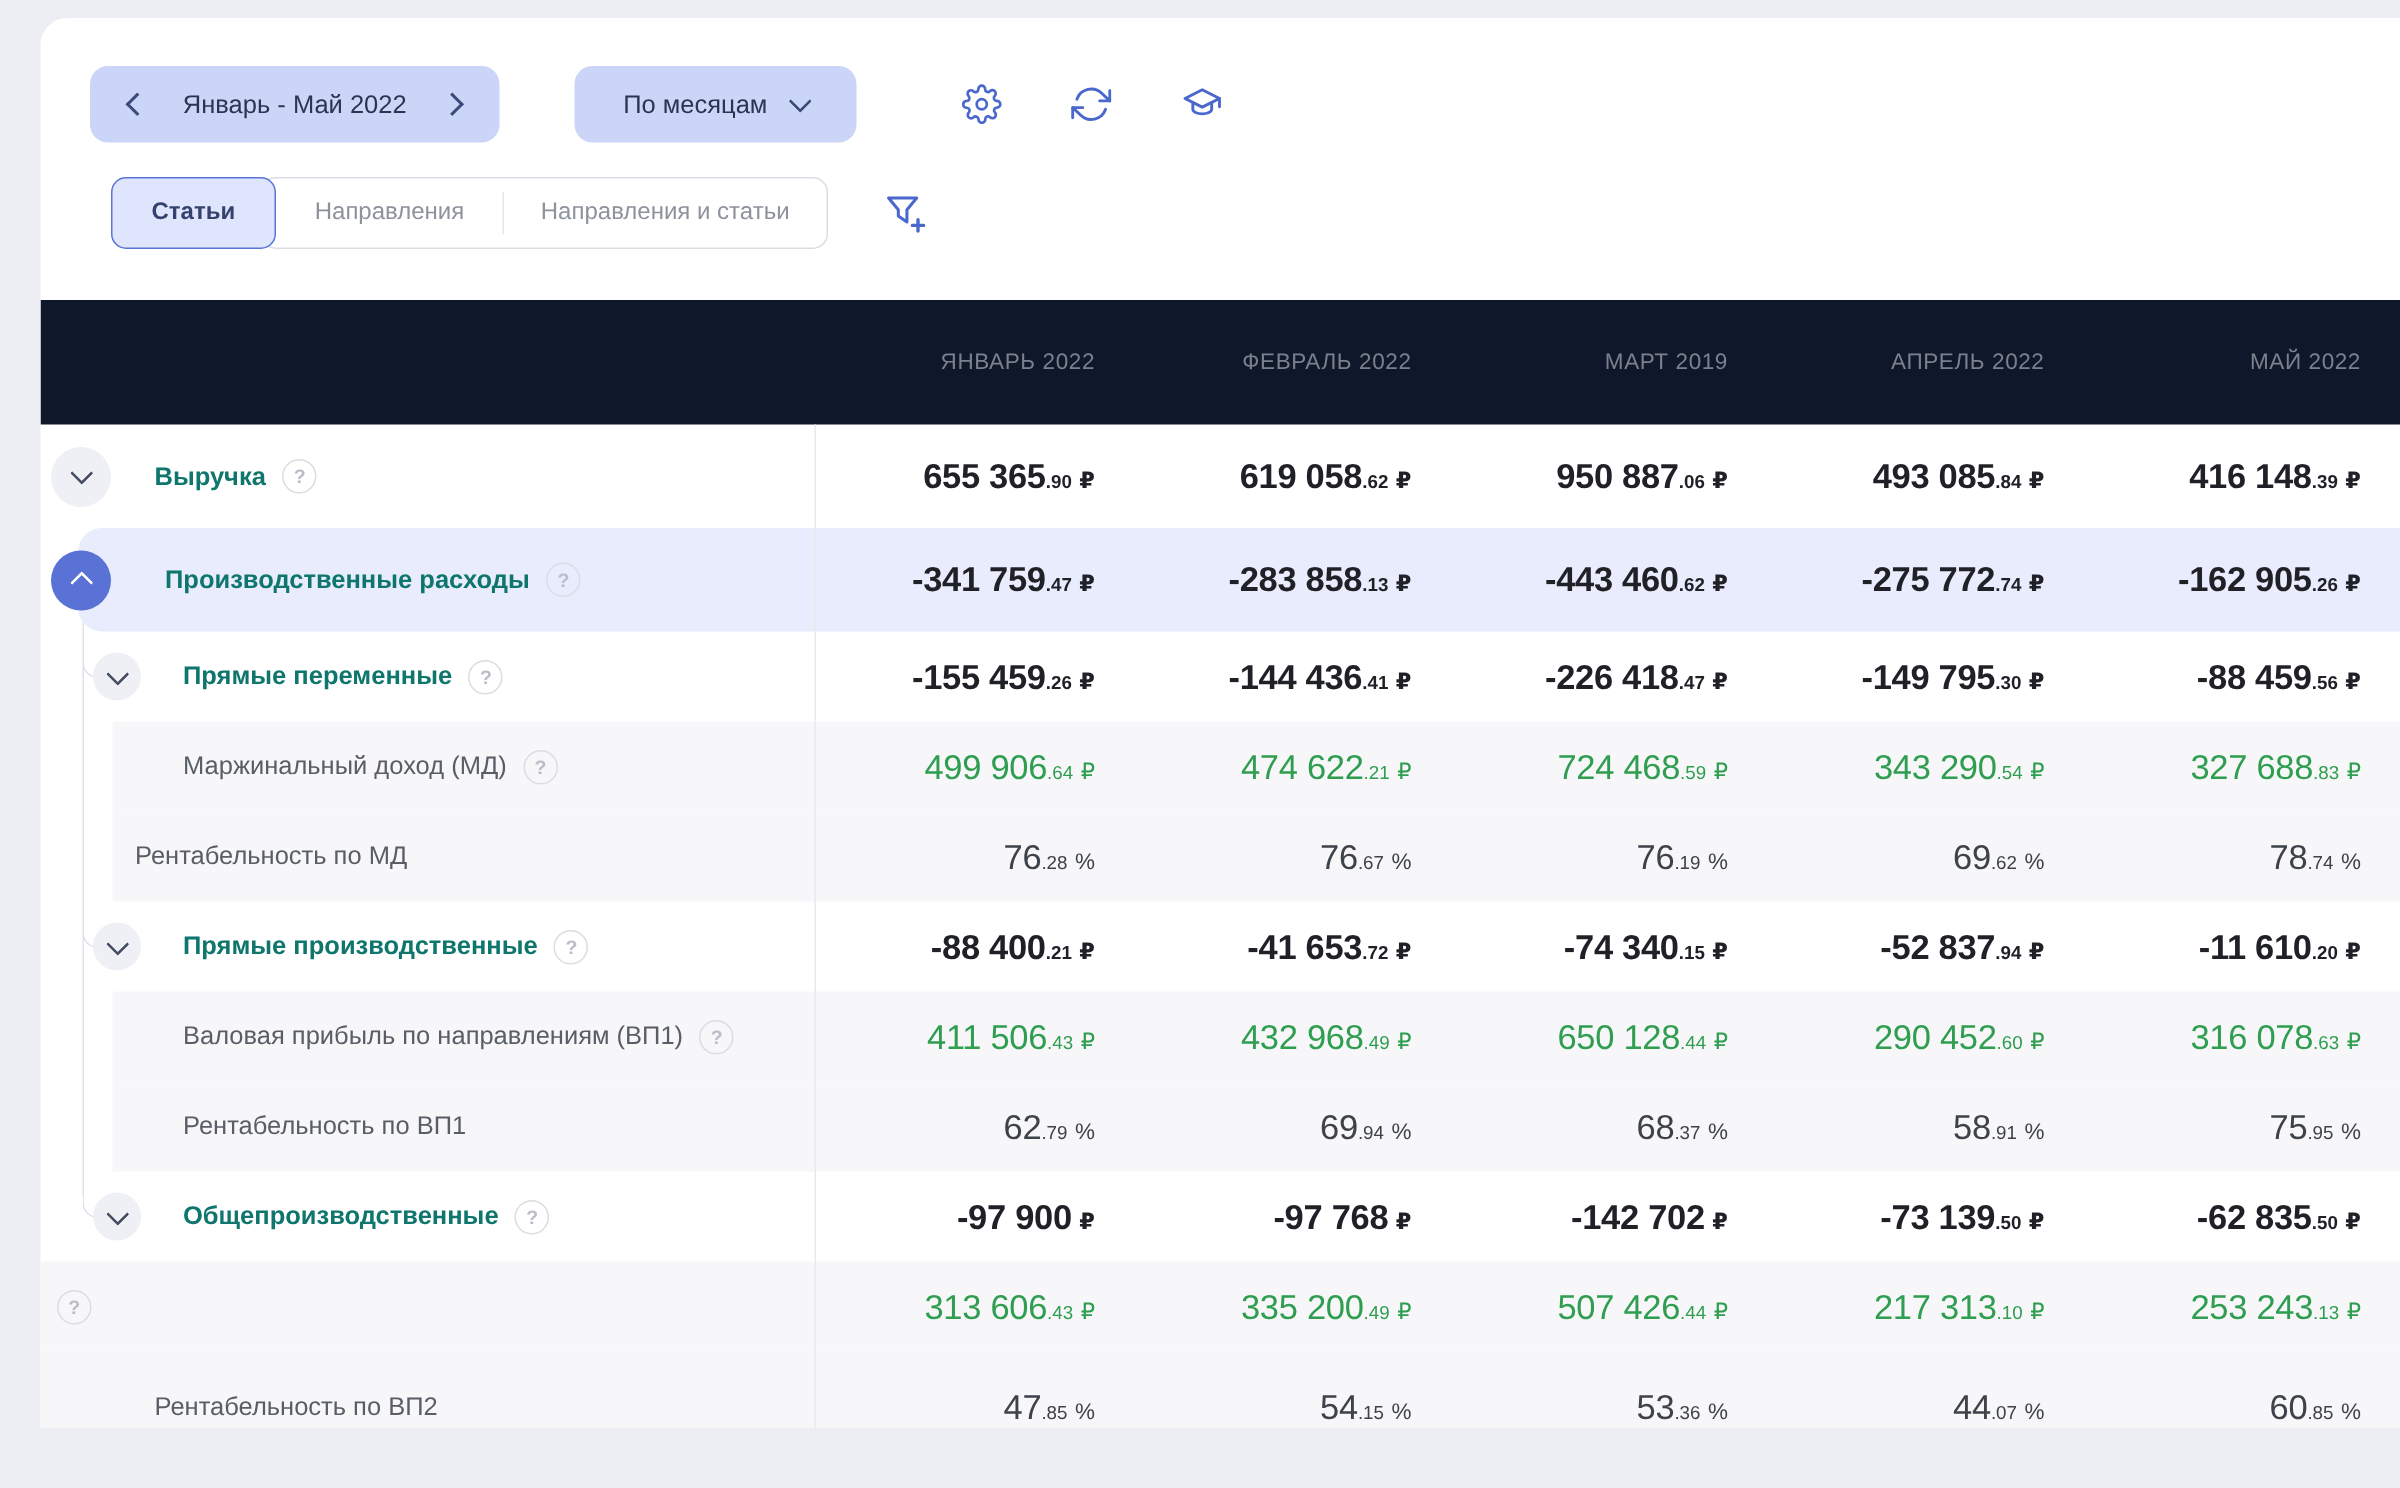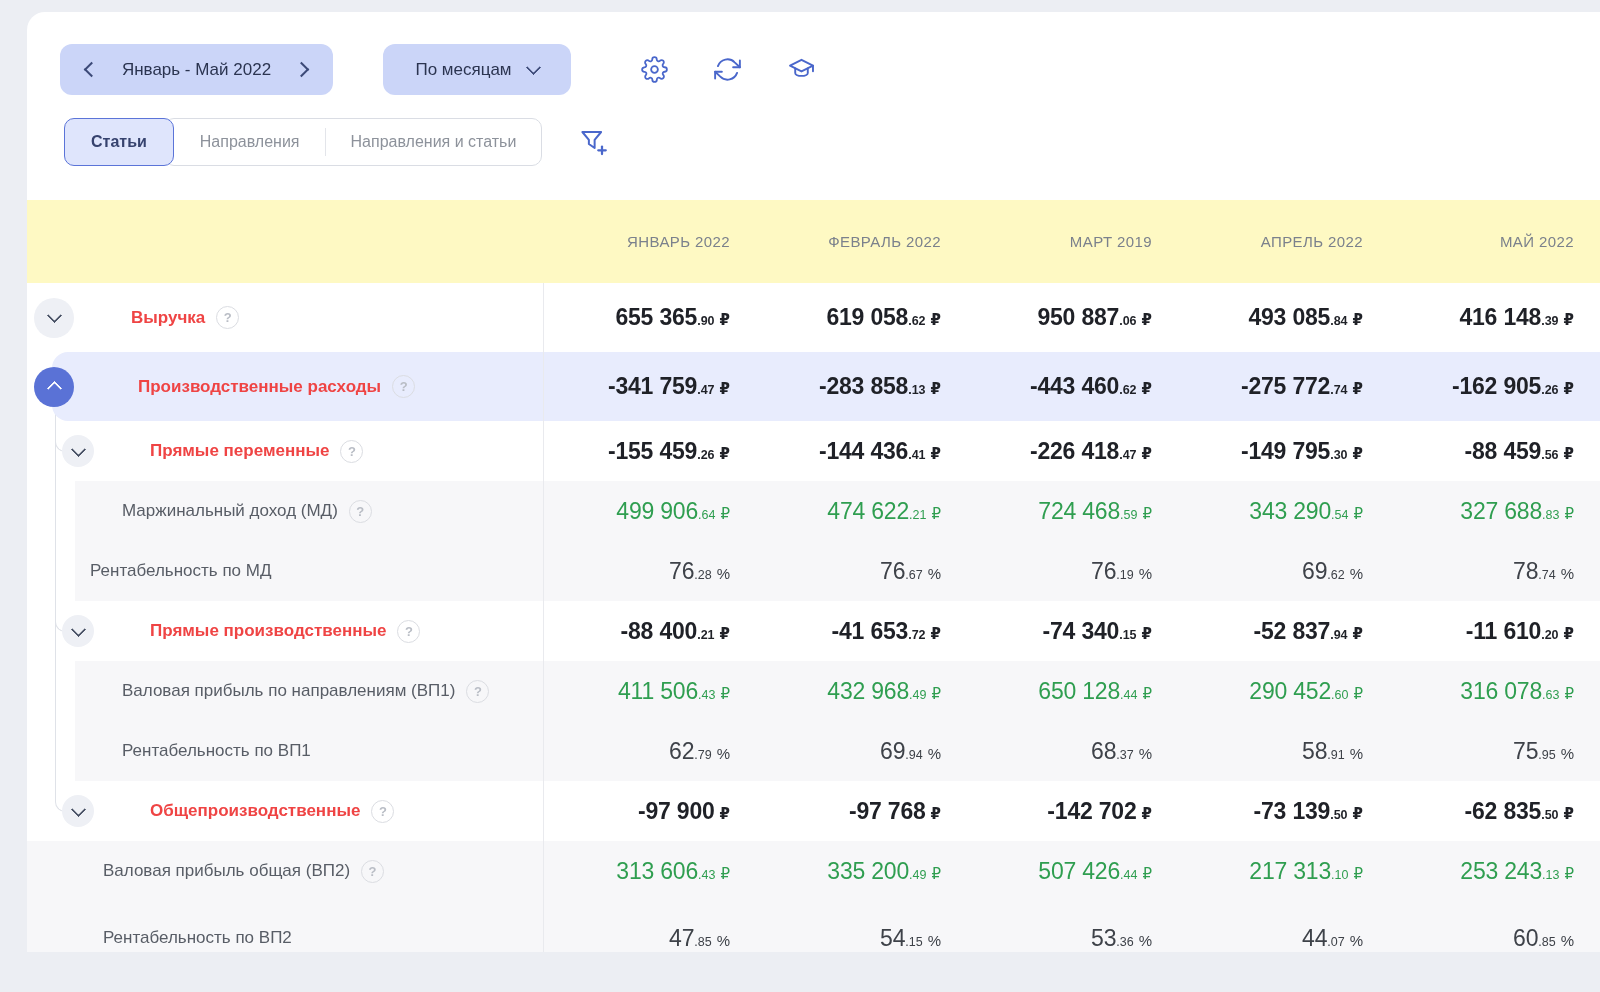--- a/index.html
+++ b/index.html
@@ -30,58 +30,58 @@
   }
   .cv{width:9px;height:9px;display:inline-block;border-right:2px solid #454e62;border-bottom:2px solid #454e62;border-radius:1px;}
   .cv.down{transform:rotate(45deg);margin-top:-4px;}
   .cv.up{transform:rotate(-135deg);margin-top:4px;}
   .cv.white{border-color:#ffffff;}
   .cv.sel{border-color:#3c4a78;}
   .icon-row{display:flex;align-items:center;gap:46px;margin-left:70px;}
   .icon-btn{background:none;border:none;padding:0;cursor:pointer;display:flex;align-items:center;}
   .icon-btn svg{display:block;}
   
-  .tabs-row{display:flex;align-items:center;margin:23px 0 0 37px;}
+  .tabs-row{display:flex;align-items:center;margin:23px 0 0 47px;}
   .tab{
     height:48px;border:none;background:none;cursor:pointer;font-size:16px;
     font-family:inherit;padding:0 25px;color:#8d929b;white-space:nowrap;
   }
   .tab.active{
     position:relative;z-index:2;background:#dfe5fc;border:1.5px solid #5b74d8;
     border-radius:10px;color:#36426e;font-weight:700;padding:0 26px;
   }
   .tab-group{
     display:flex;align-items:center;background:#ffffff;border:1px solid #dadde4;
     border-radius:10px;margin-left:-10px;padding-left:10px;height:48px;box-sizing:border-box;
   }
   .tab-divider{width:1px;height:28px;background:#e3e5ea;}
   .filter{margin-left:36px;}
   
   .table{position:relative;margin-top:34px;height:792px;}
-  .thead{height:83px;background:#fef9c3;display:flex;align-items:center;}
+  .thead{height:83px;background:#0f172a;display:flex;align-items:center;}
   .th-spacer{width:516px;flex:none;}
   .th{
     width:211px;flex:none;text-align:right;padding-right:24px;box-sizing:border-box;
     font-size:15px;color:#7b818c;letter-spacing:.4px;white-space:nowrap;
   }
   .col-sep{position:absolute;left:516px;top:83px;bottom:-17px;width:1px;background:#e9eaee;z-index:1;}
   .tbody{position:relative;}
   .tree-line{position:absolute;left:28px;top:124px;height:390px;width:0;border-left:1.5px solid #dfe2e8;z-index:0;}
   .elbow{position:absolute;left:28px;width:13px;height:14px;border-left:1.5px solid #dfe2e8;border-bottom:1.5px solid #dfe2e8;border-bottom-left-radius:10px;z-index:0;}
   .elbow.e1{top:154px;} .elbow.e2{top:334px;} .elbow.e3{top:514px;}
   .row{display:flex;position:relative;height:60px;}
   .row.tall{height:69px;}
   .row.last{height:74px;}
   .bg{position:absolute;top:0;bottom:0;right:0;left:0;z-index:0;}
   .bg-highlight{left:25px;background:#e8ecfd;border-radius:16px 0 0 16px;}
   .bg-muted{background:#f7f7f9;}
   .bg-muted.inset{left:48px;}
   .lc{width:516px;flex:none;position:relative;display:flex;align-items:center;z-index:2;}
   .lbl{font-size:17px;color:#585d66;white-space:nowrap;}
-  .lbl.bold{font-weight:700;color:#ef4444;margin-left:28px;}
+  .lbl.bold{font-weight:700;color:#0f766e;}
   .chev-circle{
     position:absolute;border:none;border-radius:50%;cursor:pointer;
     display:flex;align-items:center;justify-content:center;z-index:3;padding:0;
   }
   .chev-circle.lg{left:7px;width:40px;height:40px;top:50%;transform:translateY(-50%);}
   .chev-circle.sm{left:35px;width:32px;height:32px;top:50%;transform:translateY(-50%);}
   .chev-circle.light{background:#eef0f5;}
   .chev-circle.primary{background:#5a72d6;}
   .help{
     width:23px;height:23px;flex:none;border:1.5px solid #dbdde2;border-radius:50%;
@@ -465,21 +465,20 @@
           </div>
           <div class="vc t-dark">
             <span class="num">-62 835</span>
             <span class="dec">.50</span>
             <span class="unit">₽</span>
           </div>
         </div>
         <div class="row">
           <div class="bg bg-muted"></div>
           <div class="lc">
-            <span class="lbl" style="padding-left: 76px;">Валовая прибыль общая (ВП2)</span>
             <span class="help">?</span>
           </div>
           <div class="vc t-green">
             <span class="num">313 606</span>
             <span class="dec">.43</span>
             <span class="unit">₽</span>
           </div>
           <div class="vc t-green">
             <span class="num">335 200</span>
             <span class="dec">.49</span>

